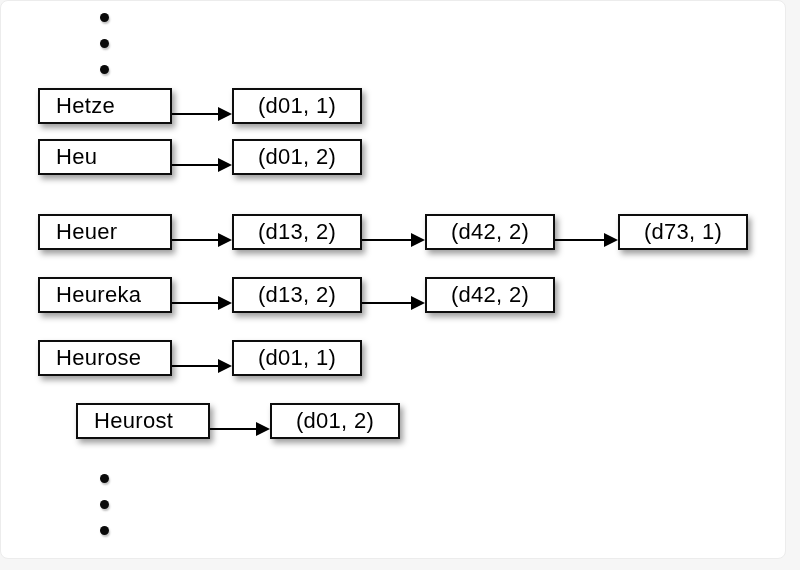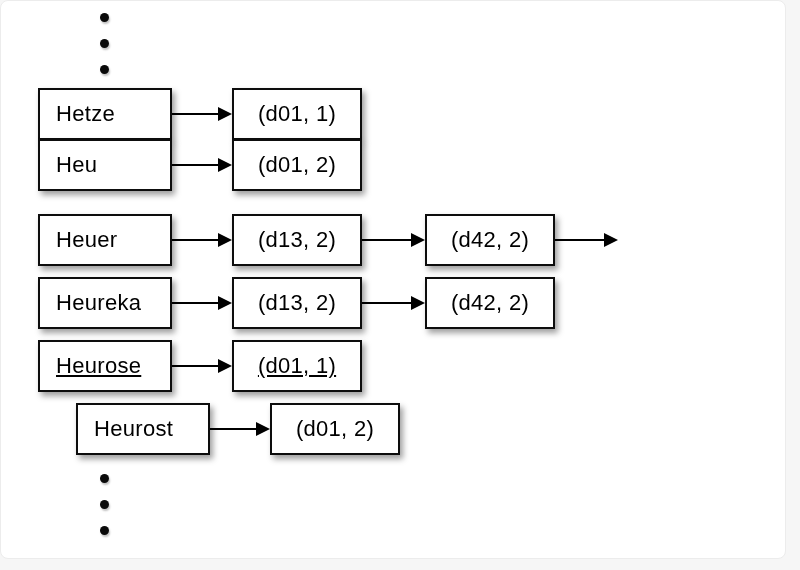--- a/index.html
+++ b/index.html
@@ -49,25 +49,25 @@
     position: absolute;
     left: 38px;
     height: 52px;
     display: flex;
     align-items: stretch;
   }
   .row-1 { top: 88px; }
   .row-2 { top: 139px; }
   .row-3 { top: 214px; }
   .row-4 { top: 277px; }
-  .row-5 { top: 340px; text-decoration: underline; }
+  .row-5 { top: 340px; }
   .row-6 { top: 403px; padding-left: 38px; }
   .node {
     box-sizing: border-box;
-    height: 52px;
+    height: 36px;
     background: #ffffff;
     border: 2px solid #0d0d0d;
     box-shadow: 3px 4px 6px rgba(0,0,0,0.38);
     display: flex;
     align-items: center;
     font-size: 22px;
     font-weight: 500;
     color: #000000;
     letter-spacing: 0.3px;
     white-space: nowrap;
@@ -150,20 +150,23 @@
     </div>
     <div class="arrow"></div>
     <div class="node posting-node">
       <span>(d13, 2)</span>
     </div>
     <div class="arrow long"></div>
     <div class="node posting-node">
       <span>(d42, 2)</span>
     </div>
     <div class="arrow long"></div>
+    <div class="node posting-node">
+      <span>(d73, 1)</span>
+    </div>
   </div>
 
   <div class="row row-4">
     <div class="node term-node">
       <span>Heureka</span>
     </div>
     <div class="arrow"></div>
     <div class="node posting-node">
       <span>(d13, 2)</span>
     </div>

